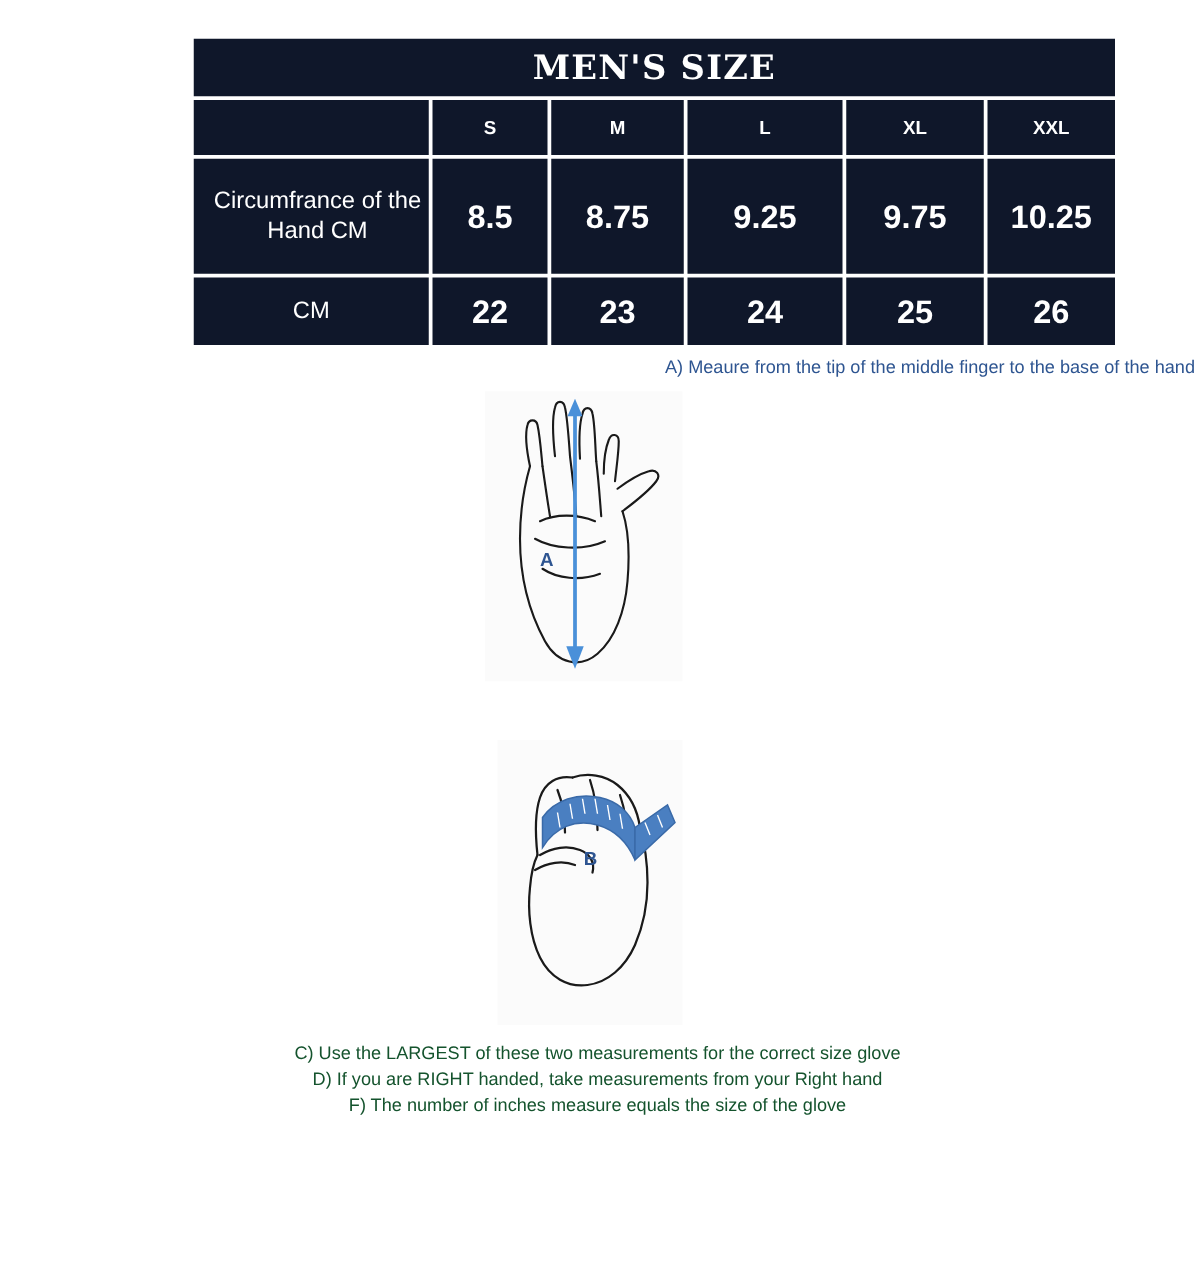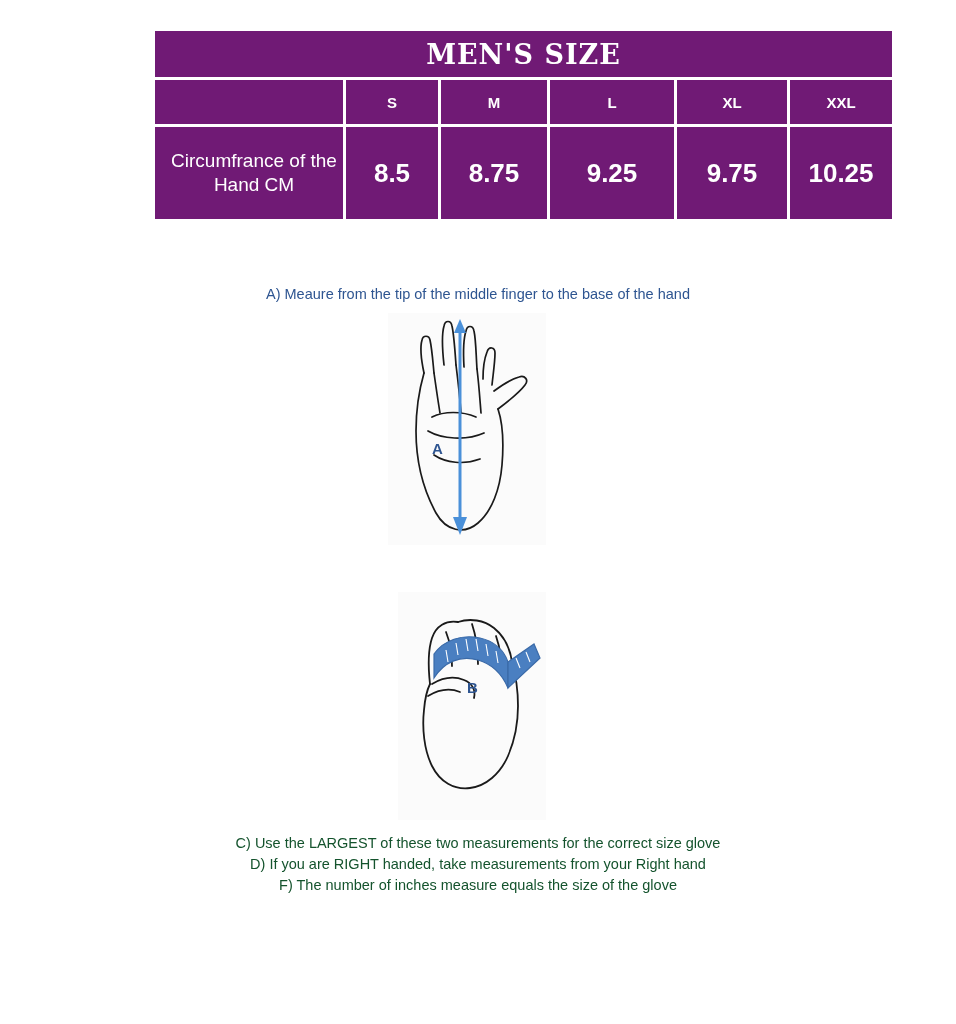--- a/index.html
+++ b/index.html
@@ -28,21 +28,21 @@
     top: 28px;
     width: 722px;
   }
   table.size-table {
     border-collapse: separate;
     border-spacing: 3px;
     width: 722px;
     table-layout: fixed;
   }
   table.size-table td {
-    background: #701a75;
+    background: #0f172a;
     color: #ffffff;
     text-align: center;
     vertical-align: middle;
     padding: 0;
   }
   .title-cell {
     height: 46px;
     font-family: "DejaVu Serif", serif;
     font-weight: bold;
     font-size: 27px;
@@ -80,21 +80,21 @@
   col.c1 { width: 92px; }
   col.c2 { width: 106px; }
   col.c3 { width: 124px; }
   col.c4 { width: 110px; }
   col.c5 { width: 102px; }
 
   
   .caption {
     position: absolute;
     width: 956px;
-    text-align: center;
+    text-align: right;
     font-size: 14.5px;
     color: #2e5591;
   }
   #capA { top: 286px; }
   #capB { top: 562px; }
 
   .footer-notes {
     position: absolute;
     top: 833px;
     width: 956px;
@@ -159,20 +159,28 @@
           <td class="hdr-cell">XXL</td>
         </tr>
         <tr class="r2">
           <td class="row-label">Circumfrance of the Hand CM</td>
           <td class="val-cell">8.5</td>
           <td class="val-cell">8.75</td>
           <td class="val-cell">9.25</td>
           <td class="val-cell">9.75</td>
           <td class="val-cell">10.25</td>
         </tr>
+        <tr class="r3">
+          <td class="row-label center cm-label">CM</td>
+          <td class="val-cell">22</td>
+          <td class="val-cell">23</td>
+          <td class="val-cell">24</td>
+          <td class="val-cell">25</td>
+          <td class="val-cell">26</td>
+        </tr>
       </tbody>
     </table>
   </div>
 
   <div class="caption" id="capA">A) Meaure from the tip of the middle finger to the base of the hand</div>
 
   <div class="fig" id="figA">
     <svg width="158" height="232" viewBox="0 0 158 232">
 
       <g fill="none" stroke="#1a1a1a" stroke-width="1.7" stroke-linejoin="round" stroke-linecap="round">

